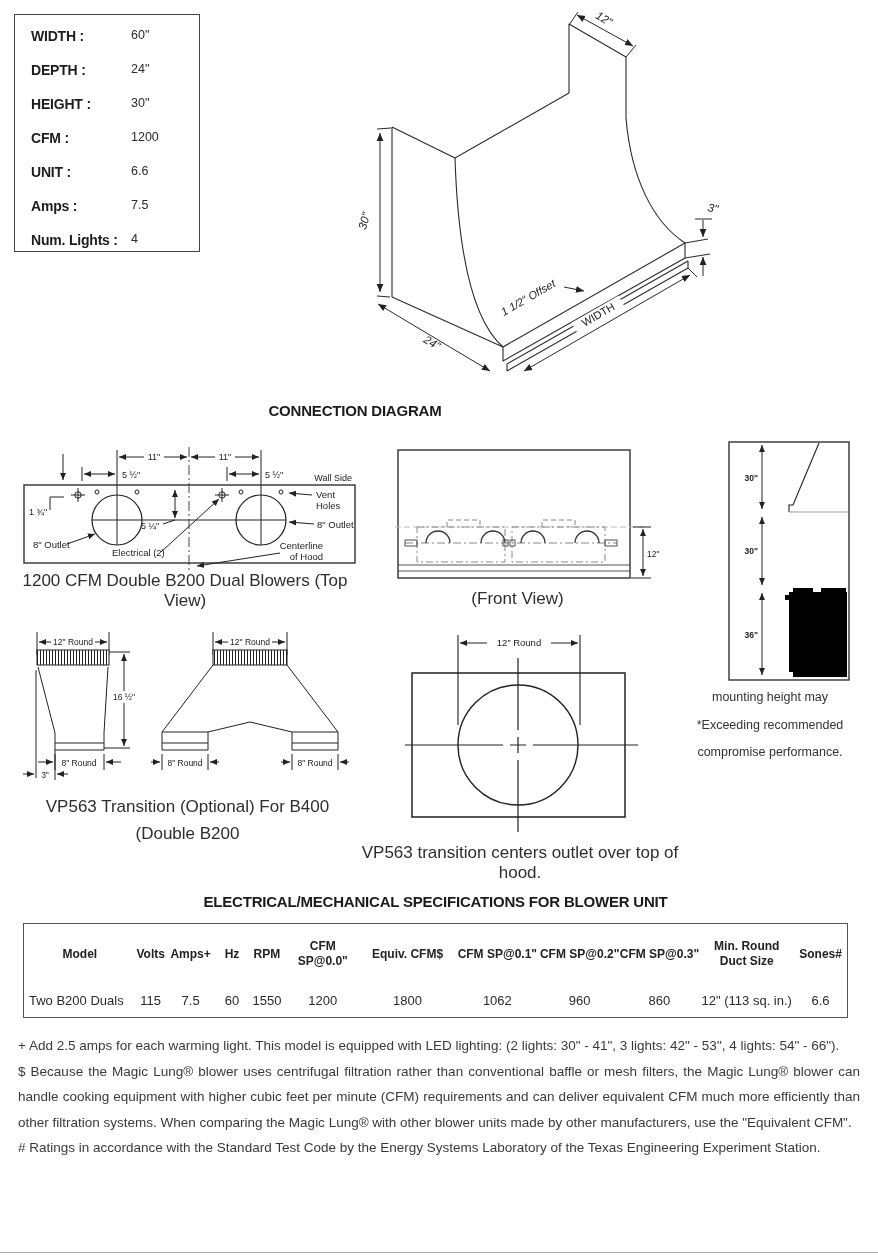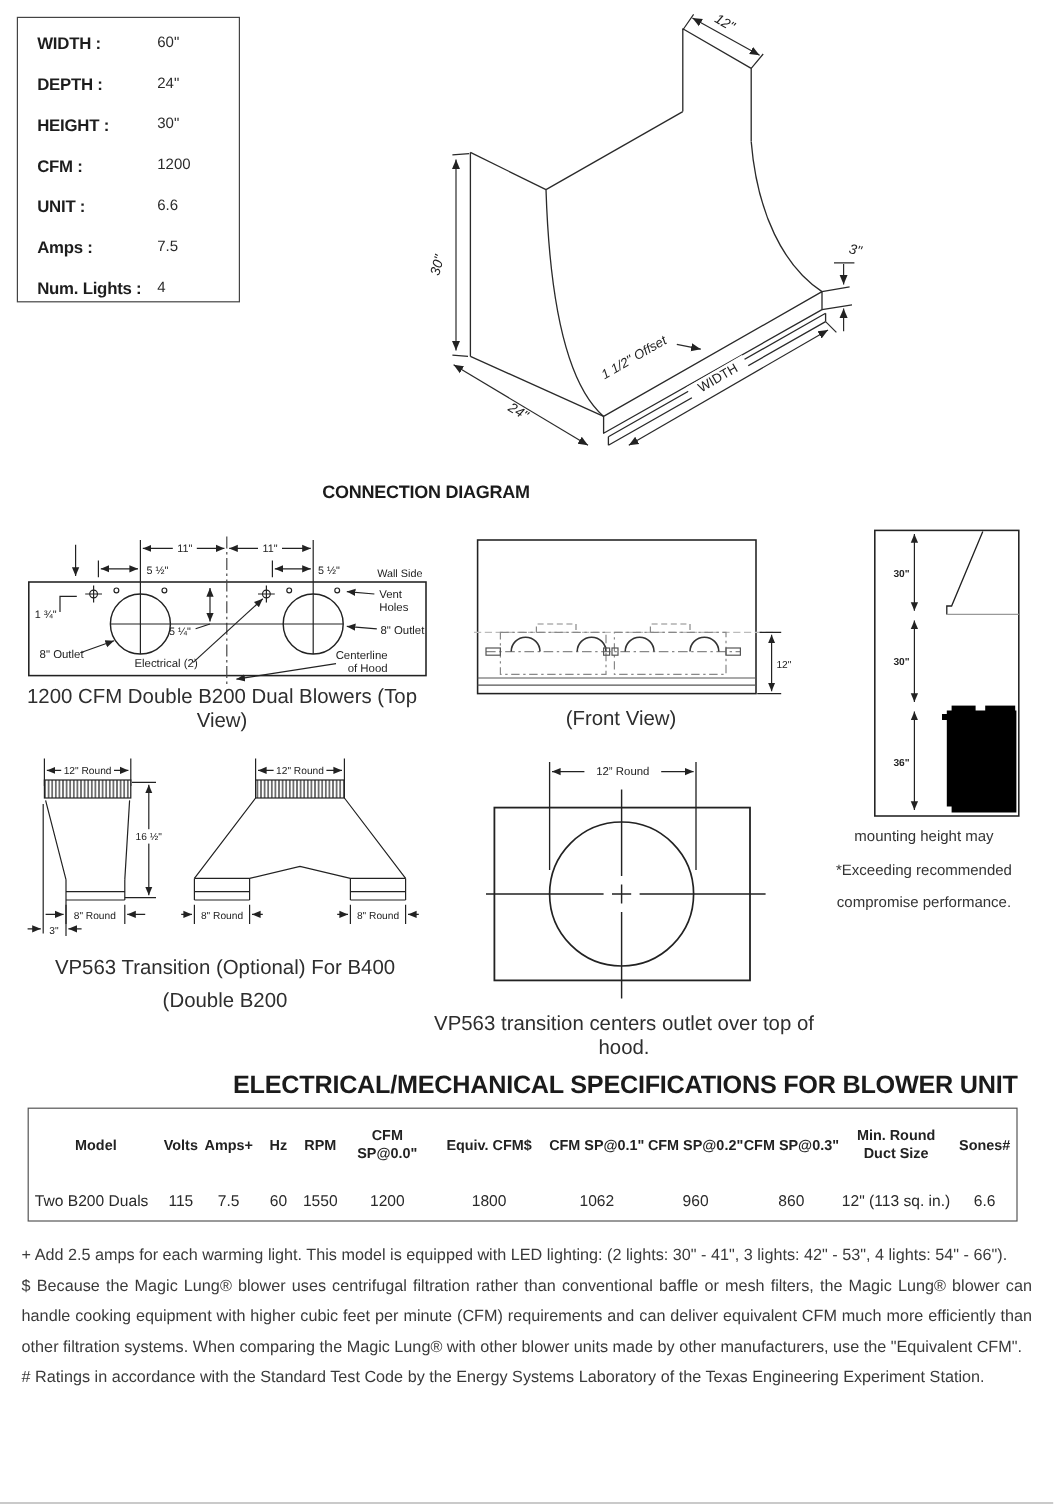--- a/index.html
+++ b/index.html
@@ -7,21 +7,21 @@
         font-family:"Liberation Sans",sans-serif;color:#3a3a3a;}
   .abs{position:absolute;}
   
   .spec-box{left:14px;top:14px;width:186px;height:238px;border:1.4px solid #444;box-sizing:border-box;padding:13px 0 0 16px;}
   .spec-row{height:34px;display:flex;align-items:flex-start;}
   .spec-label{font-weight:bold;font-size:14px;color:#1d1d1d;width:100px;letter-spacing:-0.2px;}
   .spec-value{font-size:12.5px;color:#2a2a2a;}
   
   .h-conn{left:240px;top:402px;width:230px;text-align:center;font-weight:bold;font-size:15px;color:#1b1b1b;letter-spacing:-0.2px;}
   .h-mount{left:700px;top:402px;width:150px;text-align:right;font-weight:bold;font-size:15px;line-height:18px;color:#1b1b1b;letter-spacing:-0.2px;}
-  .h-table{left:23px;top:893px;width:825px;text-align:right;font-weight:bold;font-size:21px;color:#1b1b1b;letter-spacing:-0.2px;}
+  .h-table{left:23px;top:893px;width:825px;text-align:center;font-weight:bold;font-size:15px;color:#1b1b1b;letter-spacing:-0.2px;}
   
   .cap{font-size:17px;color:#2e2e2e;}
   .cap-topview{left:20px;top:571px;width:330px;text-align:center;}
   .cap-frontview{left:395px;top:589px;width:245px;text-align:center;}
   .cap-vp{left:15px;top:793px;width:345px;text-align:center;line-height:27px;}
   .cap-outlet{left:360px;top:843px;width:320px;text-align:center;}
   .note-mount{left:684px;top:684px;width:172px;text-align:center;line-height:27.5px;font-size:12.5px;color:#333;}
   
   .spec-table{left:23px;top:923px;width:825px;height:95px;border:1.2px solid #555;box-sizing:border-box;display:flex;flex-direction:column;}
   .t-head{display:flex;align-items:center;height:60px;}

